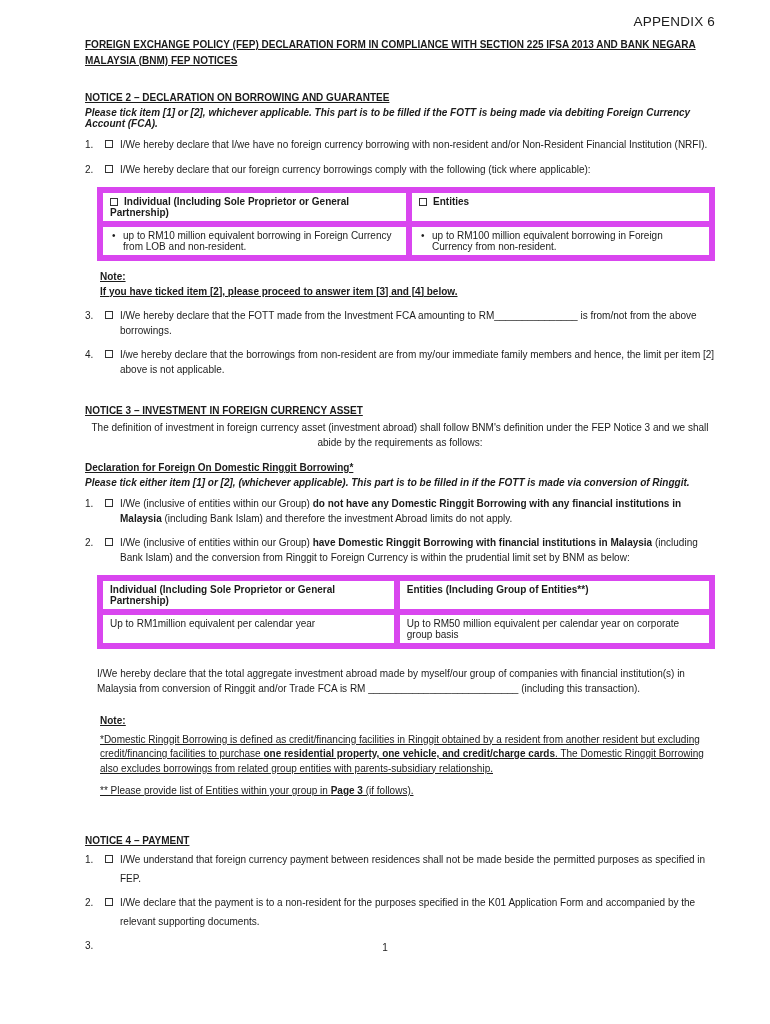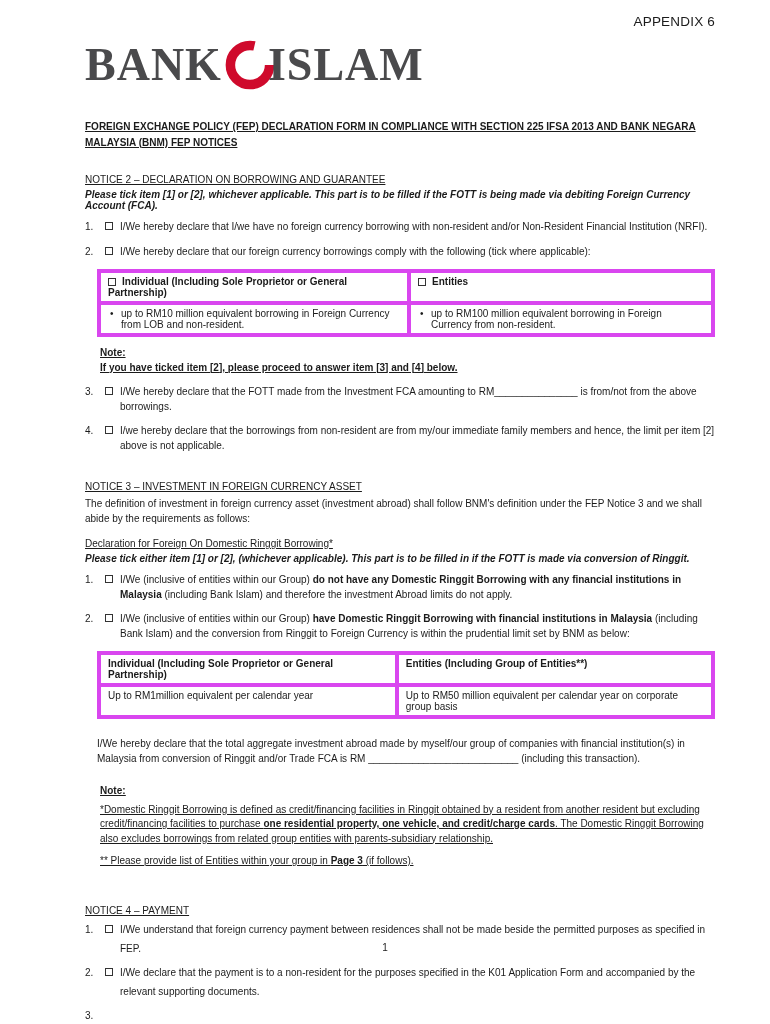--- a/index.html
+++ b/index.html
@@ -19,68 +19,61 @@
     font-family:"Liberation Serif", serif; font-weight:bold;
     font-size:46px; line-height:1; color:var(--logo-gray,#4a4a4c); letter-spacing:1px;
   }
   .crescent { width:56px; height:56px; margin:0 -10px 0 0; }
 
   .doc-title {
     font-weight:bold; text-decoration:underline;
     line-height:1.55; margin-bottom:24px; font-size:10px;
   }
 
-  .section-heading { font-weight:normal; text-decoration:underline; margin-bottom:4px; }
+  .section-heading { font-weight:bold; text-decoration:underline; margin-bottom:4px; }
   .instruction { font-weight:bold; font-style:italic; margin-bottom:9px; }
   .b { font-weight:bold; }
 
   .item { display:flex; margin-bottom:10px; line-height:1.45; }
   .item .num { flex:0 0 20px; }
   .item .body { flex:1; position:relative; padding-left:15px; }
   .chk {
     position:absolute; left:0; top:2px;
     width:8px; height:8px; border:1px solid #333; background:#fff; display:inline-block;
   }
   .chk.inline { position:static; margin:0 6px 0 0; vertical-align:-1px; }
 
   table.grid { border-collapse:collapse; width:calc(100% - 12px); margin:2px 0 9px 12px; }
-  table.grid td { border:4px solid #d946ef; padding:3px 7px; vertical-align:top; }
+  table.grid td { border:6px solid #d946ef; padding:3px 7px; vertical-align:top; }
   table.grid td.th { font-weight:bold; }
   .w52 { width:50.5%; }
   .w48 { width:48.5%; }
   .bullet { position:relative; padding-left:13px; display:block; }
   .bullet::before { content:"\2022"; position:absolute; left:2px; }
 
   .note-block { margin:0 0 10px 15px; line-height:1.45;text-decoration:underline; }
   .para { margin:0 0 10px 12px; line-height:1.5; }
-  .intro { margin-bottom:12px; line-height:1.5; }
+  .intro { margin-bottom:12px; line-height:1.5;text-align:center; }
 
   .sp-lg { height:18px; }
   .sp-md { height:8px; }
 
   .notice4 .item { line-height:1.9; margin-bottom:5px; }
   .notice4 .chk { top:5px; }
   .n4-instruction { font-weight:bold; margin:4px 0 10px 0; line-height:1.9; }
 
   .page-number { position:absolute; left:0; right:0; top:942px; text-align:center; }
 </style>
 </head>
 <body>
 
 <div class="page">
 
   <div class="appendix">APPENDIX 6</div>
 
-  <div class="logo-row">
-    <span class="logo-text">BANK</span>
-    <svg class="crescent" viewBox="0 0 100 100" aria-hidden="true">
-      <circle cx="50" cy="50" r="35" fill="none" stroke="var(--brand-red,#cf0a2c)" stroke-width="17" stroke-dasharray="172 48"></circle>
-    </svg>
-    <span class="logo-text">ISLAM</span>
-  </div>
 
   <div class="doc-title">FOREIGN EXCHANGE POLICY (FEP) DECLARATION FORM IN COMPLIANCE WITH SECTION 225 IFSA 2013 AND BANK NEGARA MALAYSIA (BNM) FEP NOTICES</div>
 
   <section>
     <div class="section-heading">NOTICE 2 – DECLARATION ON BORROWING AND GUARANTEE</div>
     <div class="instruction">Please tick item [1] or [2], whichever applicable. This part is to be filled if the FOTT is being made via debiting Foreign Currency Account (FCA).</div>
 
     <div class="item">
       <span class="num">1.</span>
       <div class="body">

